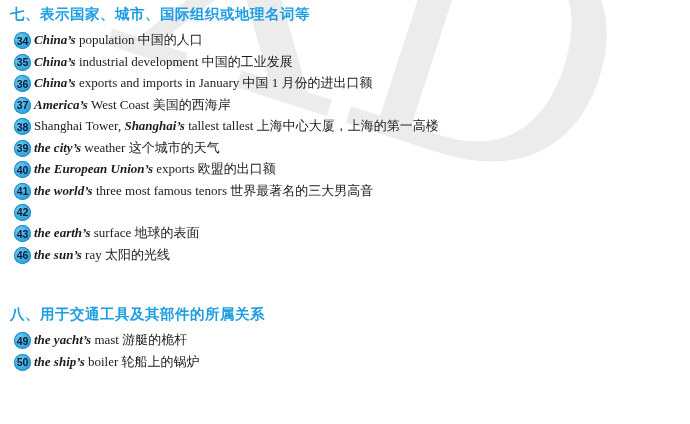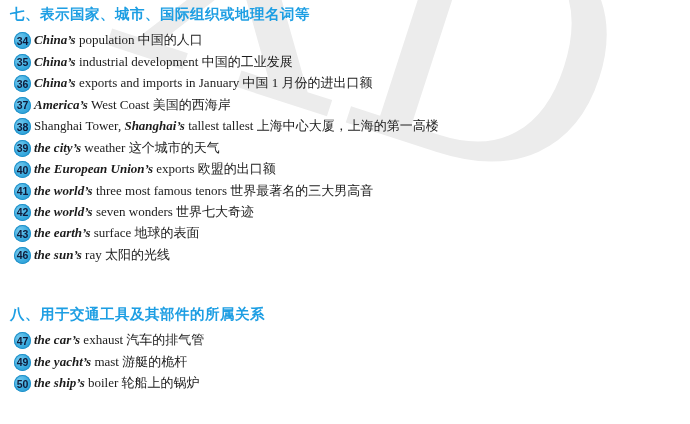--- a/index.html
+++ b/index.html
@@ -107,40 +107,35 @@
     <div class="row">
       <span class="badge">40</span>
       <span class="txt"><span></span><span class="possessive">the European Union’s</span><span> exports 欧盟的出口额</span></span>
     </div>
     <div class="row">
       <span class="badge">41</span>
       <span class="txt"><span></span><span class="possessive">the world’s</span><span> three most famous tenors 世界最著名的三大男高音</span></span>
     </div>
     <div class="row">
       <span class="badge">42</span>
-      <span class="txt"><span></span><span class="possessive">the world’s</span><span> seven wonders 世界七大奇迹</span></span>
     </div>
     <div class="row">
       <span class="badge">43</span>
       <span class="txt"><span></span><span class="possessive">the earth’s</span><span> surface 地球的表面</span></span>
     </div>
     <div class="row">
       <span class="badge">46</span>
       <span class="txt"><span></span><span class="possessive">the sun’s</span><span> ray 太阳的光线</span></span>
     </div>
   </div>
 
   <div class="heading heading-2">八、用于交通工具及其部件的所属关系</div>
 
   <div class="list list-2">
     <div class="row">
-      <span class="badge">47</span>
-      <span class="txt"><span></span><span class="possessive">the car’s</span><span> exhaust 汽车的排气管</span></span>
-    </div>
-    <div class="row">
       <span class="badge">49</span>
       <span class="txt"><span></span><span class="possessive">the yacht’s</span><span> mast 游艇的桅杆</span></span>
     </div>
     <div class="row">
       <span class="badge">50</span>
       <span class="txt"><span></span><span class="possessive">the ship’s</span><span> boiler 轮船上的锅炉</span></span>
     </div>
   </div>
 
 </div>

